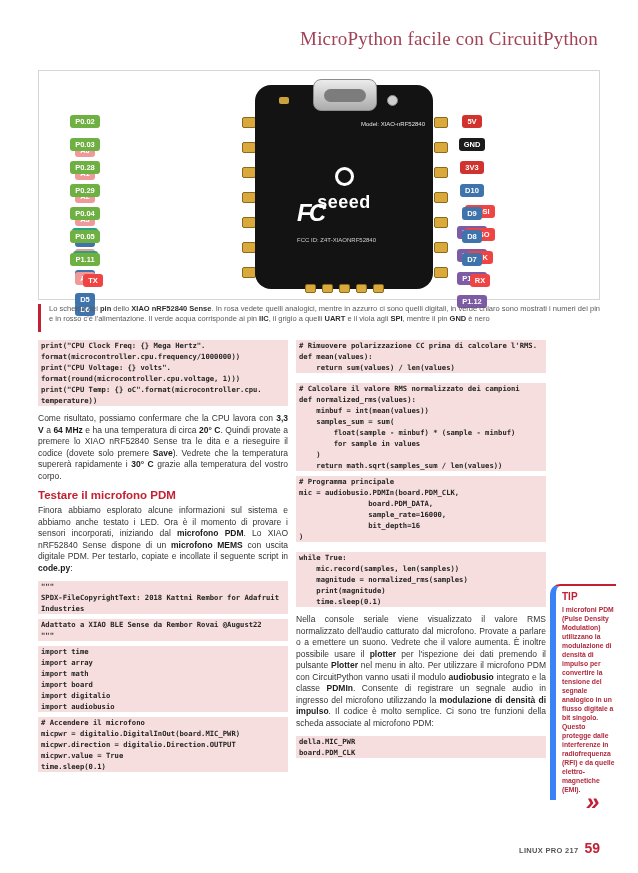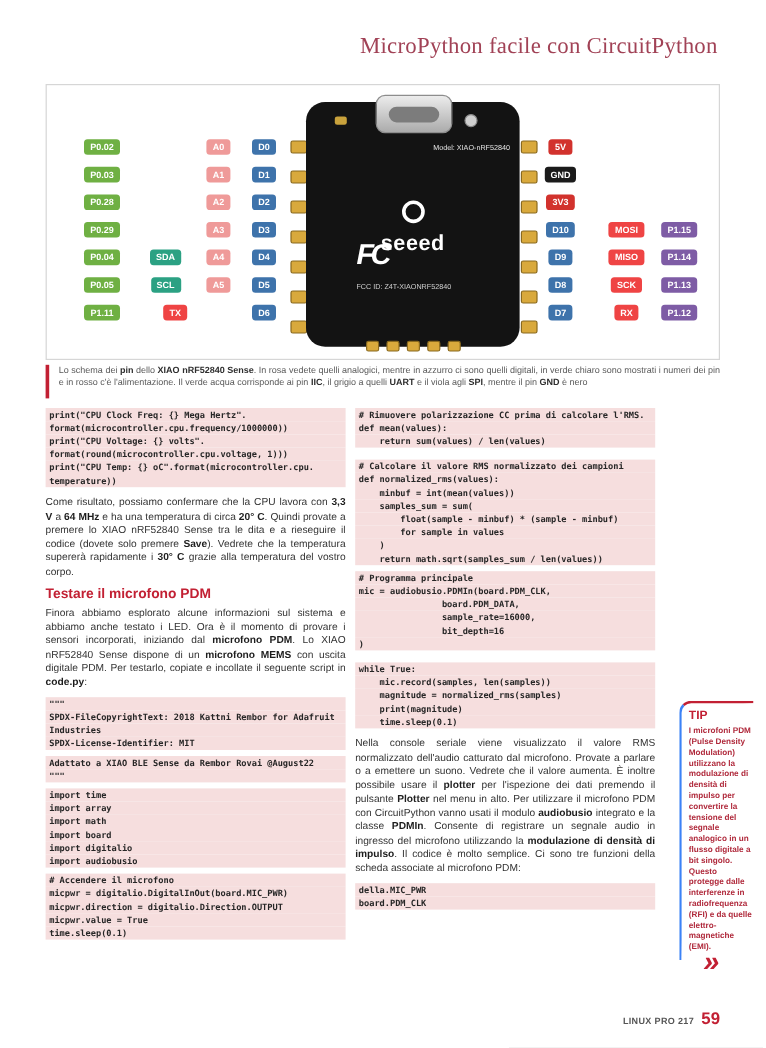--- a/index.html
+++ b/index.html
@@ -33,21 +33,21 @@
   .pads span{width:12px;height:9px;background:#d9a93c;border:1px solid #8a6a1f;border-radius:2px;
              margin-bottom:14px;}
   .pads-left{left:203px;top:46px;}
   .pads-right{left:395px;top:46px;}
   .pads-bottom{left:0;right:0;bottom:-4px;flex-direction:row;justify-content:center;gap:6px;position:absolute;}
   .pads-bottom span{width:9px;height:7px;margin-bottom:0;}
 
   
   .left-pins{position:absolute;left:22px;top:44px;}
   .right-pins{position:absolute;left:410px;top:44px;}
-  .pin-row{display:flex;gap:8px;height:14px;margin-bottom:9px;align-items:center;}
+  .pin-row{display:flex;gap:8px;height:14px;margin-bottom:9px;align-items:center;flex-direction:column;}
   .pin-cell{flex:none;display:flex;justify-content:center;align-items:center;}
   .left-pins .pin-cell:nth-child(1){width:48px;}
   .left-pins .pin-cell:nth-child(2){width:42px;}
   .left-pins .pin-cell:nth-child(3){width:30px;}
   .left-pins .pin-cell:nth-child(4){width:30px;}
   .right-pins .pin-cell:nth-child(1){width:36px;}
   .right-pins .pin-cell:nth-child(2){width:42px;}
   .right-pins .pin-cell:nth-child(3){width:46px;}
   .pin{display:inline-block;color:#fff;font-weight:bold;font-size:7.5px;line-height:9px;
        padding:2px 5px;border-radius:3px;white-space:nowrap;}
@@ -67,22 +67,22 @@
   .col-right{left:296px;}
   .body{margin:0 0 7px 0;font-size:8.5px;line-height:11.5px;color:#333;text-align:justify;}
   .body .seg-b{font-weight:bold;color:#1d1d1d;}
   .heading{margin:5px 0 4px 0;font-size:11.5px;font-weight:bold;color:#c22033;}
   .code{margin:0 0 7px 0;}
   .code-line{font-family:"DejaVu Sans Mono",monospace;font-weight:bold;font-size:7.2px;
              line-height:11px;color:#262626;background:#f6dede;padding:0 3px;white-space:pre-wrap;}
   .code-line.blank{background:transparent;height:5px;line-height:5px;padding:0;}
 
   
-  .tip{position:absolute;left:566px;top:584px;width:54px;border-top:2px solid #c22033;
-       border-left:2px solid #3b82f6;border-top-left-radius:10px;padding:5px 0 6px 6px;}
+  .tip{position:absolute;left:550px;top:584px;width:54px;border-top:2px solid #c22033;
+       border-left:6px solid #3b82f6;border-top-left-radius:10px;padding:5px 0 6px 6px;}
   .tip-label{color:#c22033;font-weight:bold;font-size:10px;margin-bottom:3px;}
   .tip-text{font-size:6.8px;line-height:9px;font-weight:bold;color:#b02a3c;text-align:left;}
 
   .chevron{position:absolute;left:586px;top:790px;color:#c22033;font-size:24px;font-weight:bold;
            font-style:italic;line-height:24px;}
 
   
   .footer{position:absolute;right:38px;top:840px;display:flex;align-items:baseline;gap:6px;}
   .footer-mag{font-size:7.5px;font-weight:bold;color:#555;letter-spacing:.3px;}
   .footer-page{font-size:14px;font-weight:bold;color:#c22033;}
@@ -309,21 +309,20 @@
         <div class="code-line">print("CPU Temp: {} oC".format(microcontroller.cpu.</div>
         <div class="code-line">temperature))</div>
       </div>
     <p class="body"><span>Come risultato, possiamo confermare che la CPU lavora con </span><span class="seg-b">3,3 V</span><span> a </span><span class="seg-b">64 MHz</span><span> e ha una temperatura di circa </span><span class="seg-b">20° C</span><span>. Quindi provate a premere lo XIAO nRF52840 Sense tra le dita e a rieseguire il codice (dovete solo premere </span><span class="seg-b">Save</span><span>). Vedrete che la temperatura supererà rapidamente i </span><span class="seg-b">30° C</span><span> grazie alla temperatura del vostro corpo.</span></p>
     <h2 class="heading">Testare il microfono PDM</h2>
     <p class="body"><span>Finora abbiamo esplorato alcune informazioni sul sistema e abbiamo anche testato i LED. Ora è il momento di provare i sensori incorporati, iniziando dal </span><span class="seg-b">microfono PDM</span><span>. Lo XIAO nRF52840 Sense dispone di un </span><span class="seg-b">microfono MEMS</span><span> con uscita digitale PDM. Per testarlo, copiate e incollate il seguente script in </span><span class="seg-b">code.py</span><span>:</span></p>
     <div class="code">
         <div class="code-line">"""</div>
         <div class="code-line">SPDX-FileCopyrightText: 2018 Kattni Rembor for Adafruit</div>
         <div class="code-line">Industries</div>
-        <div class="code-line">SPDX-License-Identifier: MIT</div>
         <div class="code-line blank"> </div>
         <div class="code-line">Adattato a XIAO BLE Sense da Rembor Rovai @August22</div>
         <div class="code-line">"""</div>
         <div class="code-line blank"> </div>
         <div class="code-line">import time</div>
         <div class="code-line">import array</div>
         <div class="code-line">import math</div>
         <div class="code-line">import board</div>
         <div class="code-line">import digitalio</div>
         <div class="code-line">import audiobusio</div>

